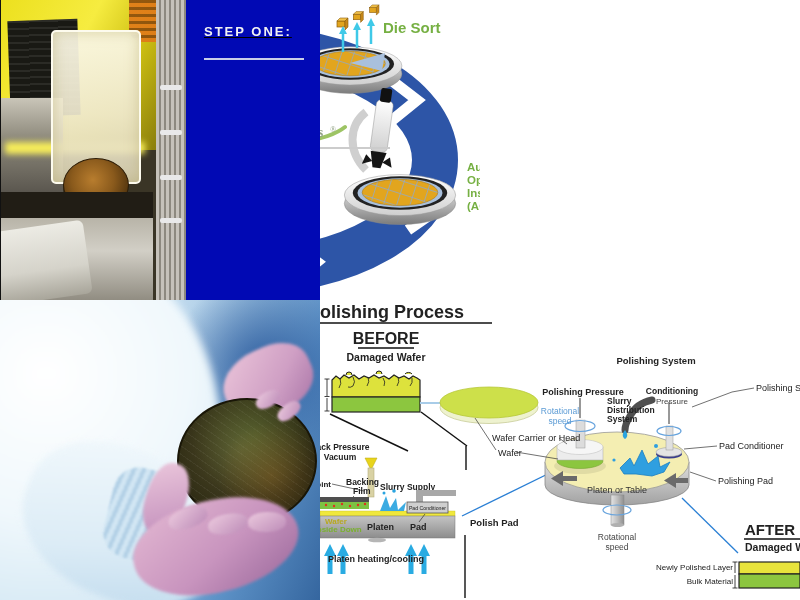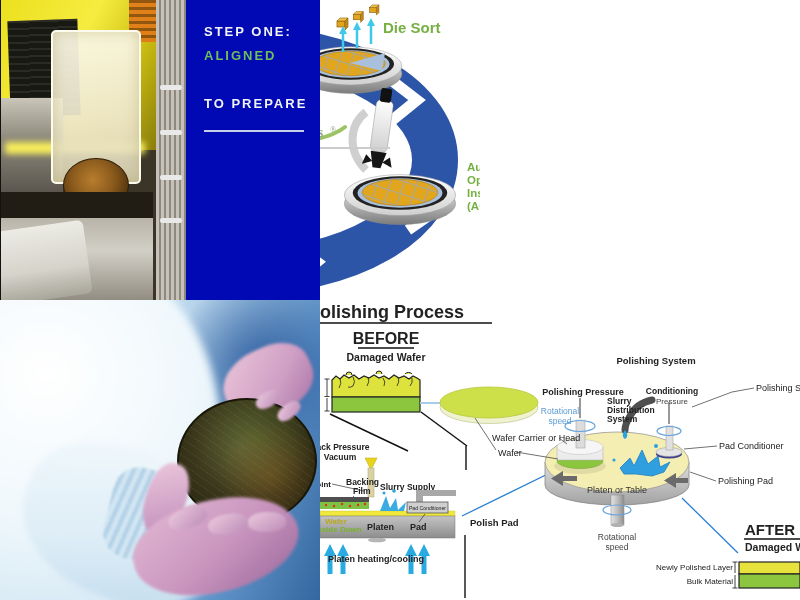--- a/index.html
+++ b/index.html
@@ -38,21 +38,21 @@
   .machine-rail{position:absolute;left:0;top:192px;width:152px;height:26px;background:#211d15;}
   .bottom-deck{position:absolute;left:0;top:218px;width:152px;height:82px;
      background:linear-gradient(180deg,#b8b4a8 0%,#d2cfc6 40%,#918d82 100%);}
   .white-arm{position:absolute;left:-8px;top:226px;width:95px;height:74px;transform:rotate(-8deg);
      background:linear-gradient(180deg,#ecebe4 0%,#d5d3ca 60%,#a8a59a 100%);border-radius:6px;}
   .cables{position:absolute;right:0;top:0;width:30px;height:300px;
      background:repeating-linear-gradient(90deg,#c6c2ba 0 3px,#8d897f 3px 5px);}
   .cable-tie{position:absolute;right:4px;width:22px;height:5px;background:#e9e9e9;border-radius:2px;}
 
   
-  .panel{position:absolute;left:186px;top:0;width:134px;height:300px;background:#0109b4;}
+  .panel{position:absolute;left:186px;top:0;width:134px;height:300px;background:#0109b4;text-decoration:underline;}
   .pline{margin-left:18px;line-height:24px;font-size:13px;font-weight:bold;letter-spacing:2px;color:#f2f2f2;}
   .pline.g{color:#6dbf59;}
   .pline.gap{margin-top:24px;}
   .panel-pad{padding-top:20px;}
   .pdivider{margin:14px 0 0 18px;width:100px;border-top:2px solid #c8cde8;}
 
   
   .photo-clean{position:absolute;left:0;top:0;width:320px;height:300px;overflow:hidden;
      background:linear-gradient(112deg,#f2f8fc 0%,#ddeef8 28%,#a6c8e4 52%,#5e93c8 76%,#35669f 100%);}
   .bg-dark{position:absolute;right:-40px;top:-30px;width:190px;height:200px;border-radius:50%;
@@ -230,22 +230,20 @@
       <div class="bottom-deck"></div>
       <div class="white-arm"></div>
       <div class="cables"></div>
       <div class="cable-tie" style="top:85px"></div>
       <div class="cable-tie" style="top:130px"></div>
       <div class="cable-tie" style="top:175px"></div>
       <div class="cable-tie" style="top:218px"></div>
     </div>
     <div class="panel panel-pad">
       <div class="pline">STEP ONE:</div>
-      <div class="pline g">ALIGNED</div>
-      <div class="pline gap">TO PREPARE</div>
       <div class="pdivider"></div>
     </div>
   </div>
 
   <div class="quad" id="quad-bl">
     <div class="photo-clean">
       <div class="bg-dark"></div>
       <div class="suit-body"></div>
       <div class="suit-arm"></div>
       <div class="cuff"></div>

